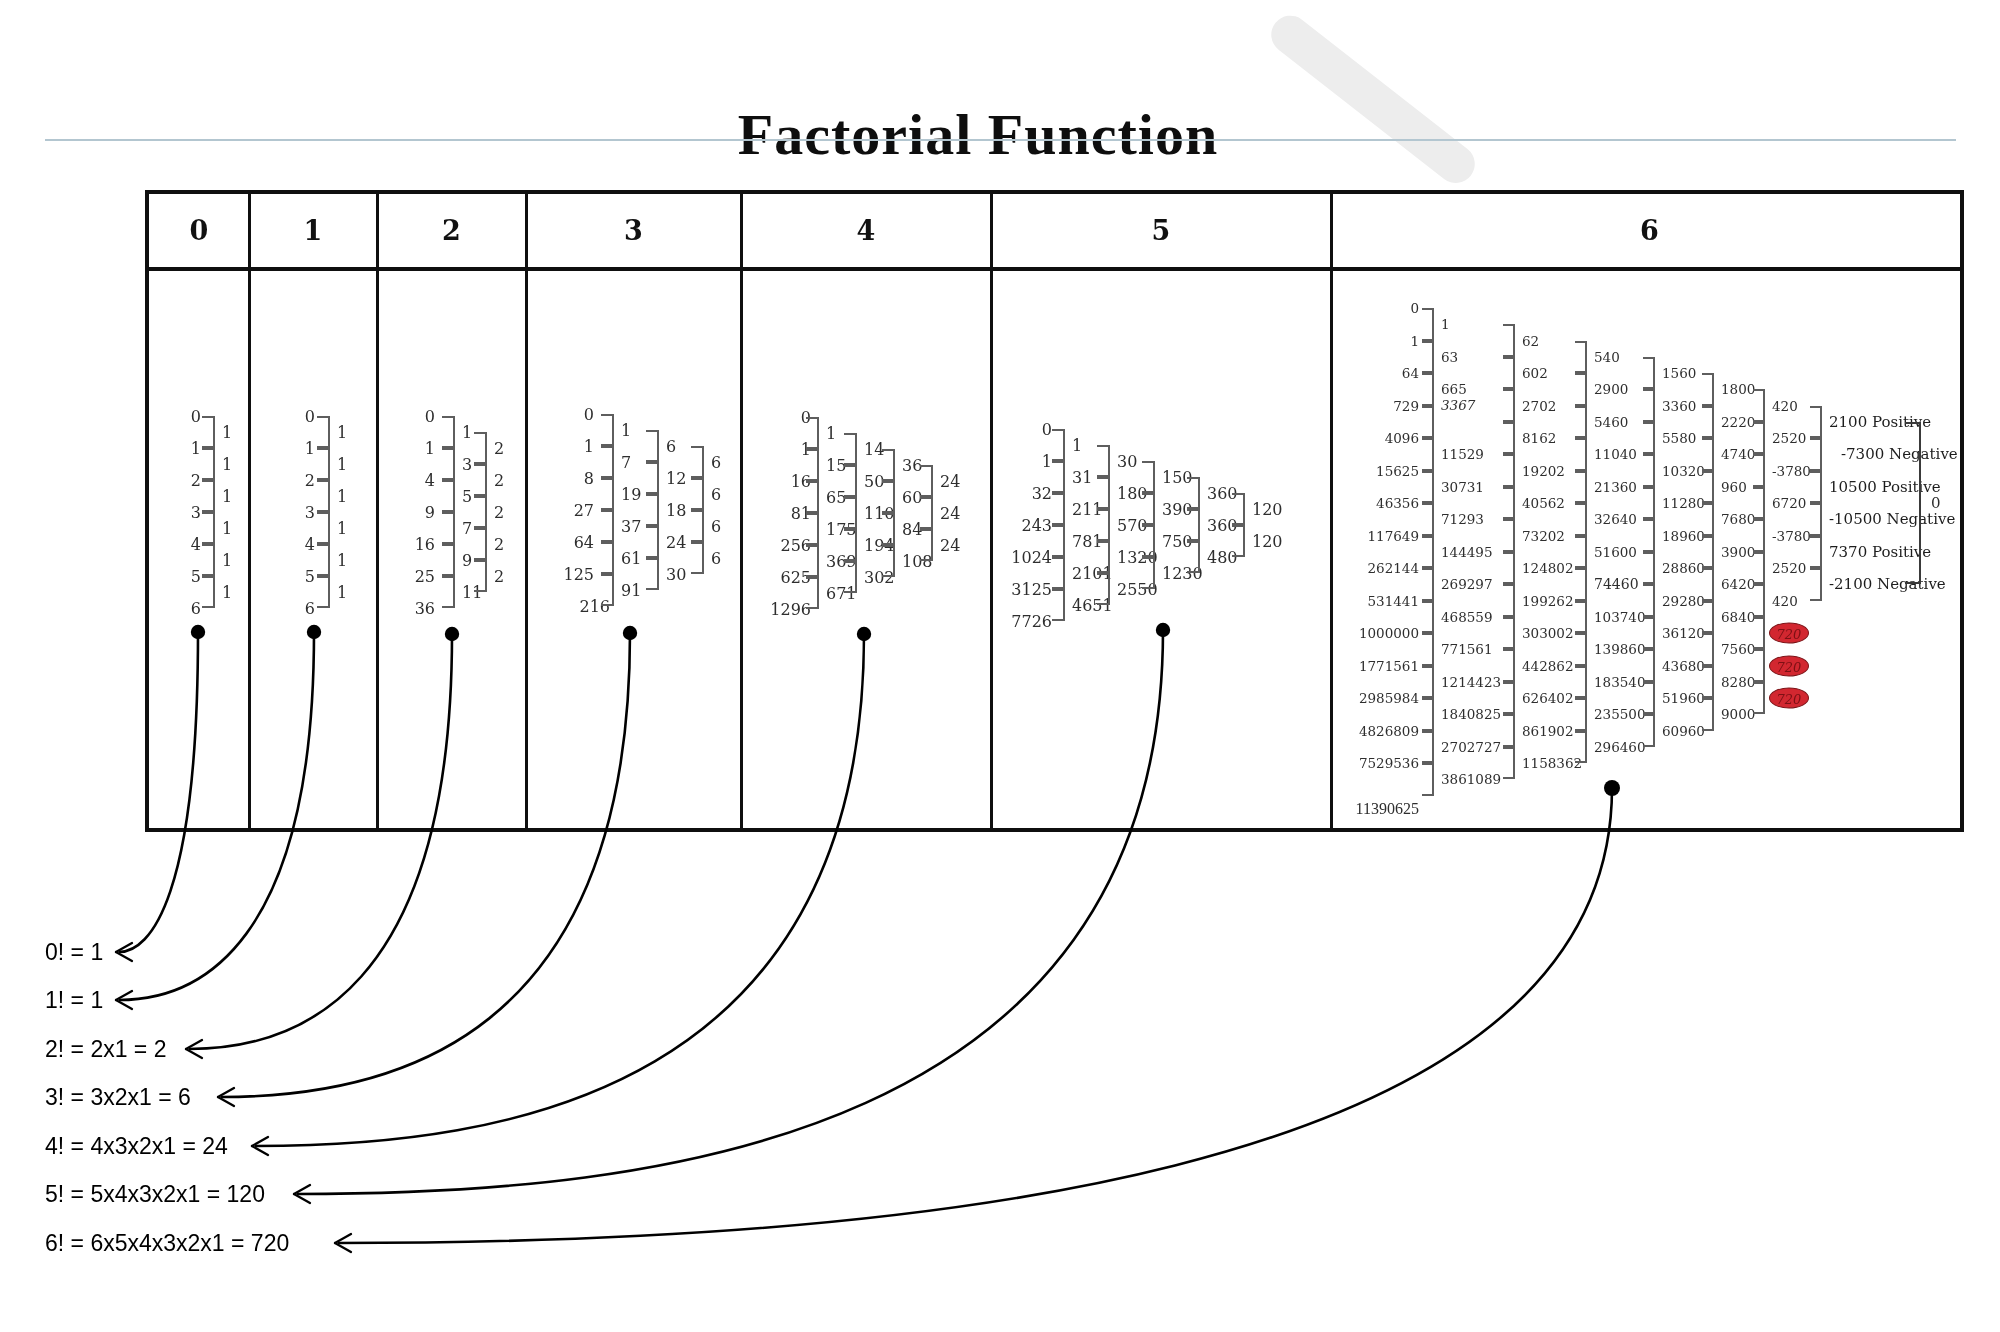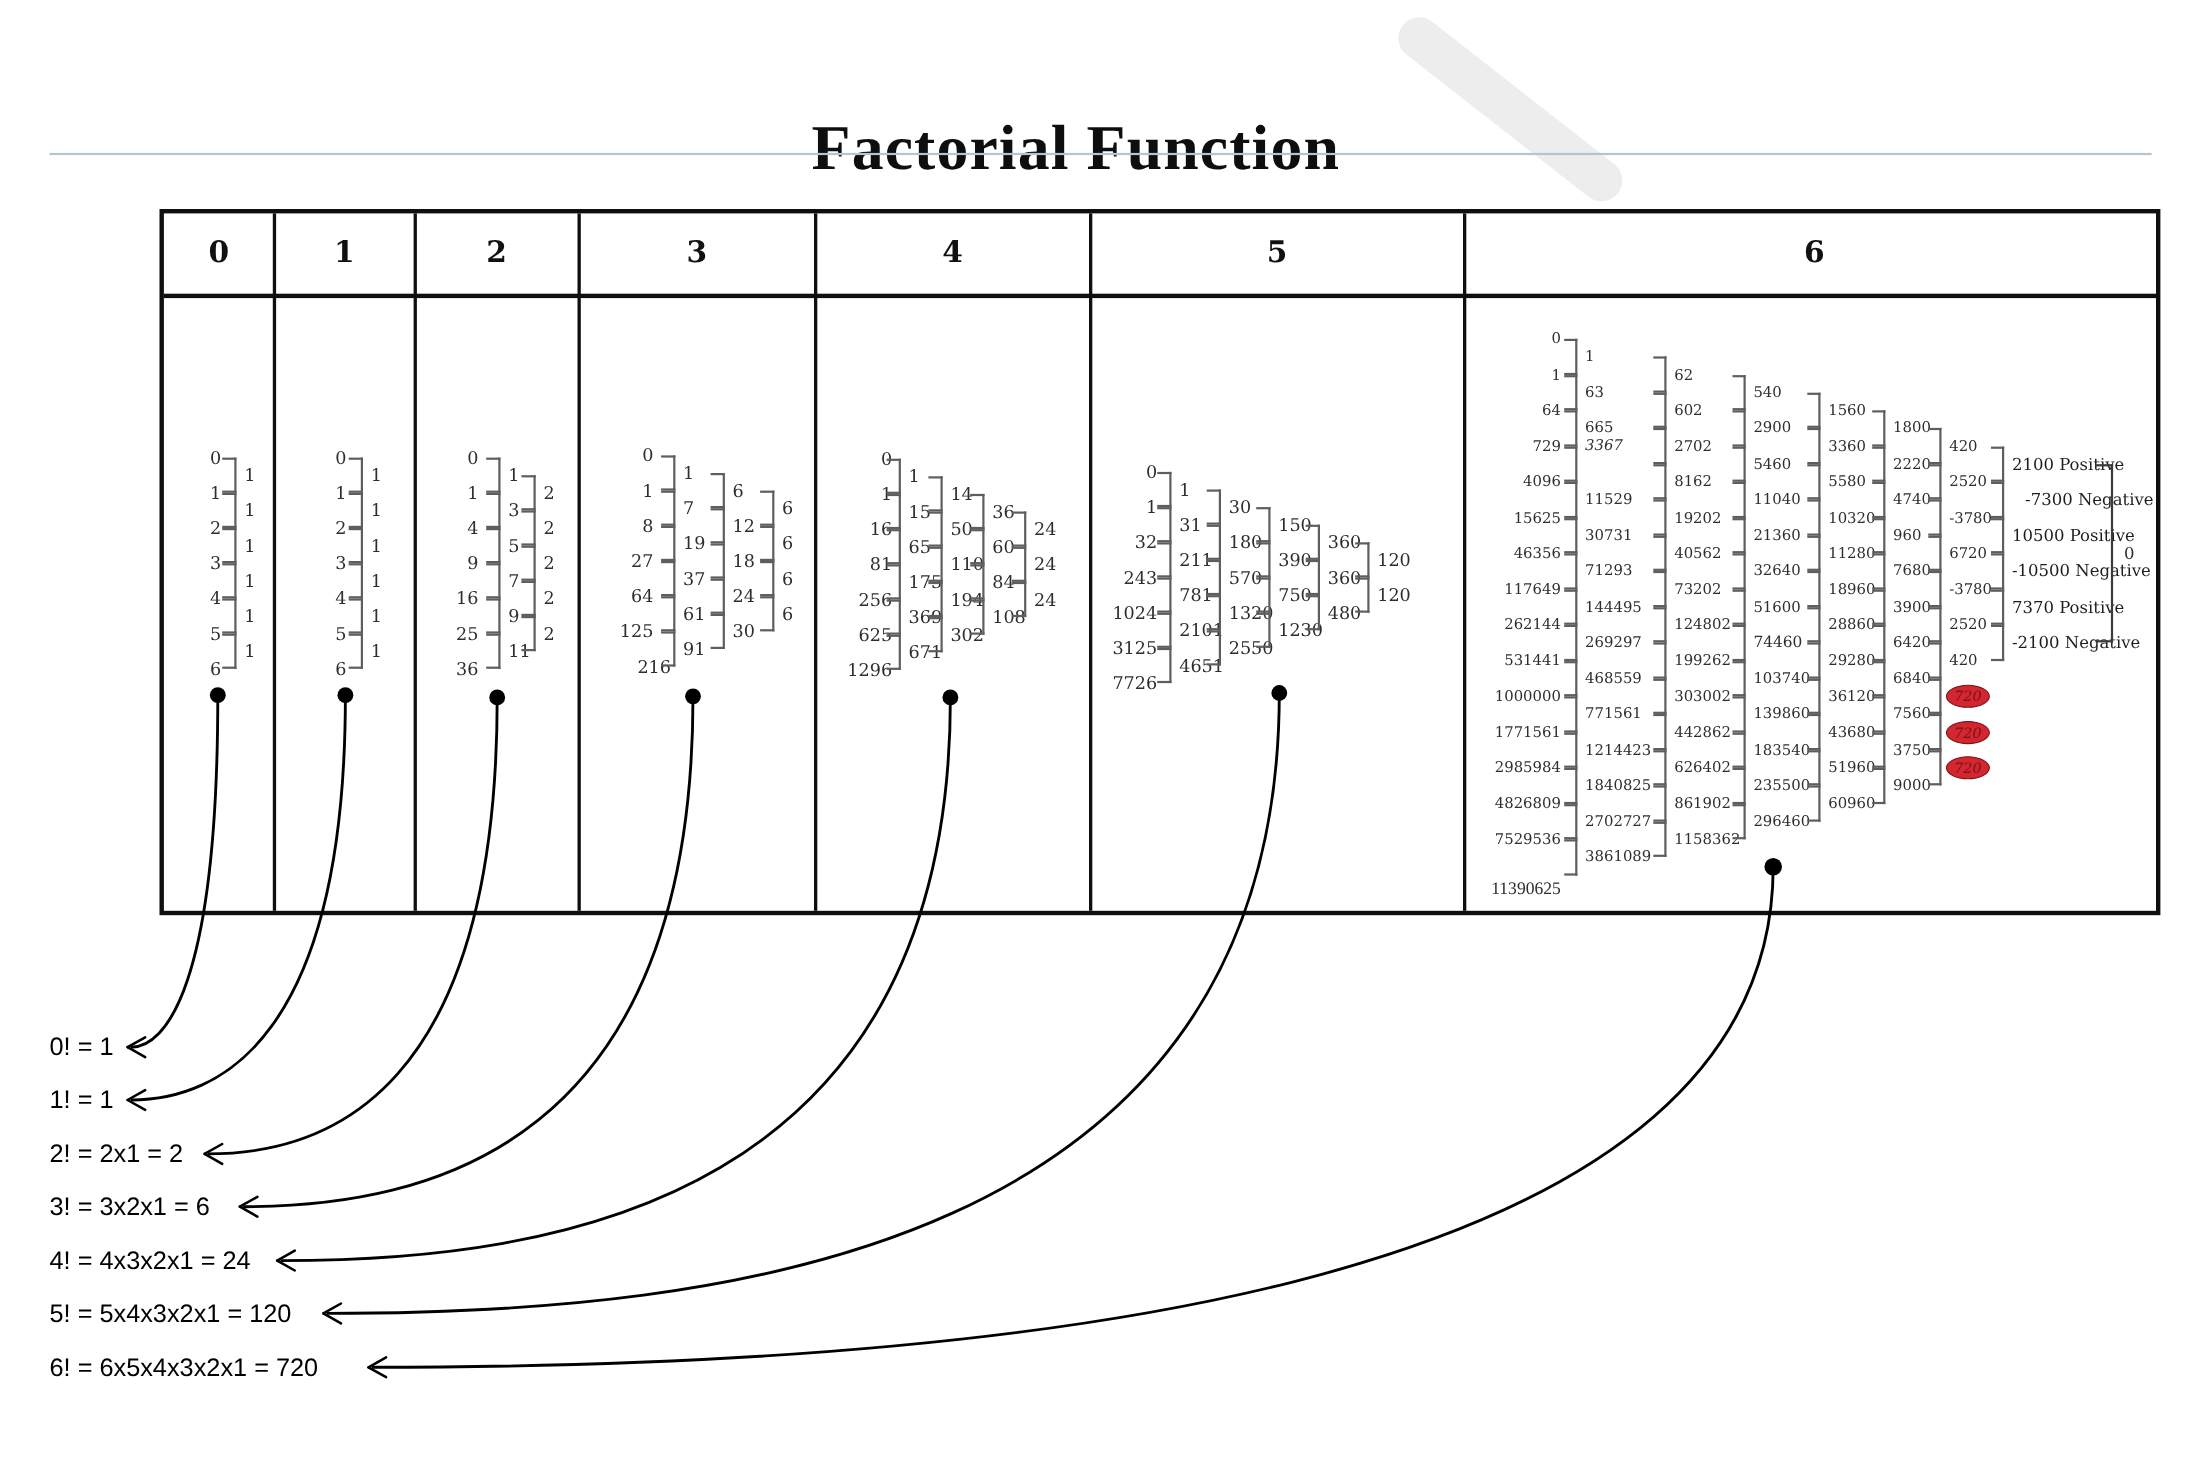--- a/index.html
+++ b/index.html
@@ -400,21 +400,21 @@
         <span class="num dif" style="left: 390px; font-size: 13.5px; top: 248.25px;">7680</span>
         <div class="bk" style="left: 371px; width: 12px; top: 264.5px; height: 32.5px;"></div>
         <span class="num dif" style="left: 390px; font-size: 13.5px; top: 280.75px;">3900</span>
         <div class="bk" style="left: 371px; width: 12px; top: 297px; height: 32.5px;"></div>
         <span class="num dif" style="left: 390px; font-size: 13.5px; top: 313.25px;">6420</span>
         <div class="bk" style="left: 371px; width: 12px; top: 329.5px; height: 32.5px;"></div>
         <span class="num dif" style="left: 390px; font-size: 13.5px; top: 345.75px;">6840</span>
         <div class="bk" style="left: 371px; width: 12px; top: 362px; height: 32.5px;"></div>
         <span class="num dif" style="left: 390px; font-size: 13.5px; top: 378.25px;">7560</span>
         <div class="bk" style="left: 371px; width: 12px; top: 394.5px; height: 32.5px;"></div>
-        <span class="num dif" style="left: 390px; font-size: 13.5px; top: 410.75px;">3750</span>
+        <span class="num dif" style="left: 390px; font-size: 13.5px; top: 410.75px;">8280</span>
         <div class="bk" style="left: 371px; width: 12px; top: 427px; height: 32.5px;"></div>
         <span class="num dif" style="left: 390px; font-size: 13.5px; top: 443.25px;">9000</span>
         <div class="bk" style="left: 422px; width: 12px; top: 118.25px; height: 32.5px;"></div>
         <span class="num dif" style="left: 441px; font-size: 13.5px; top: 134.5px;">420</span>
         <div class="bk" style="left: 422px; width: 12px; top: 150.75px; height: 32.5px;"></div>
         <span class="num dif" style="left: 441px; font-size: 13.5px; top: 167px;">2520</span>
         <div class="bk" style="left: 422px; width: 12px; top: 183.25px; height: 32.5px;"></div>
         <span class="num dif" style="left: 441px; font-size: 13.5px; top: 199.5px;">-3780</span>
         <div class="bk" style="left: 422px; width: 12px; top: 215.75px; height: 32.5px;"></div>
         <span class="num dif" style="left: 441px; font-size: 13.5px; top: 232px;">6720</span>

